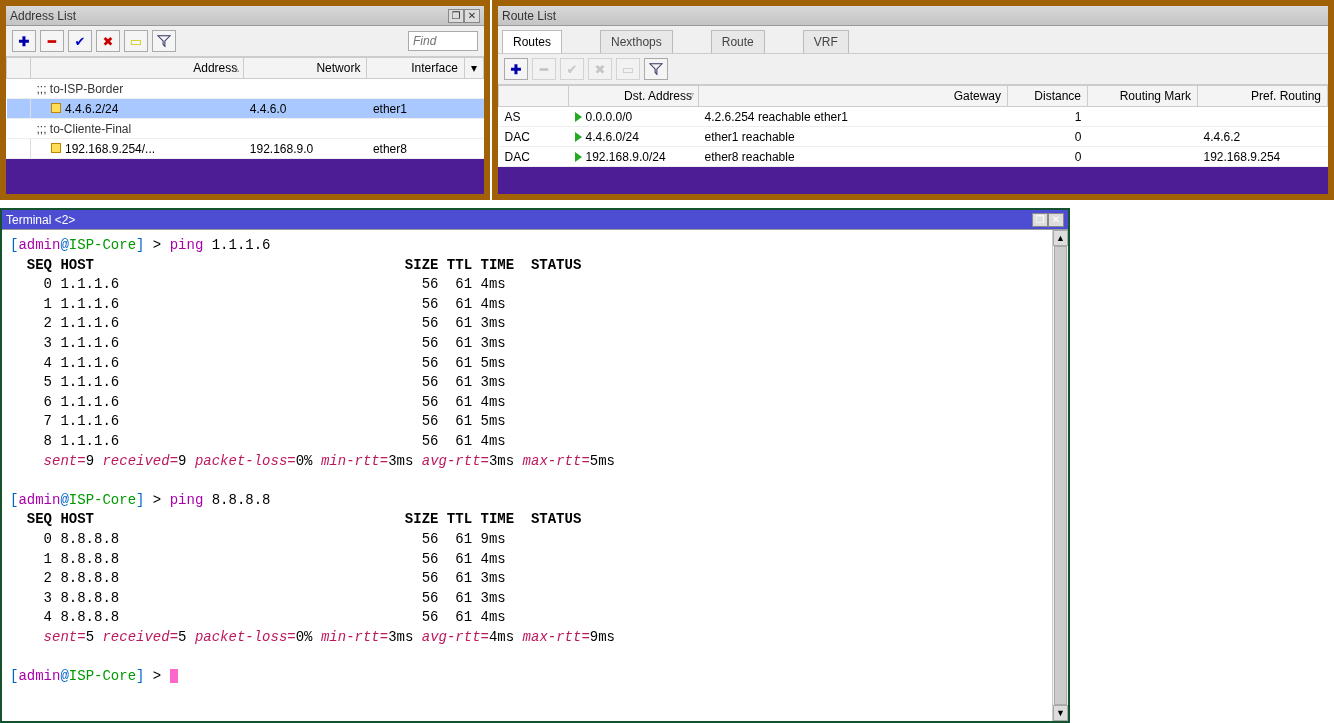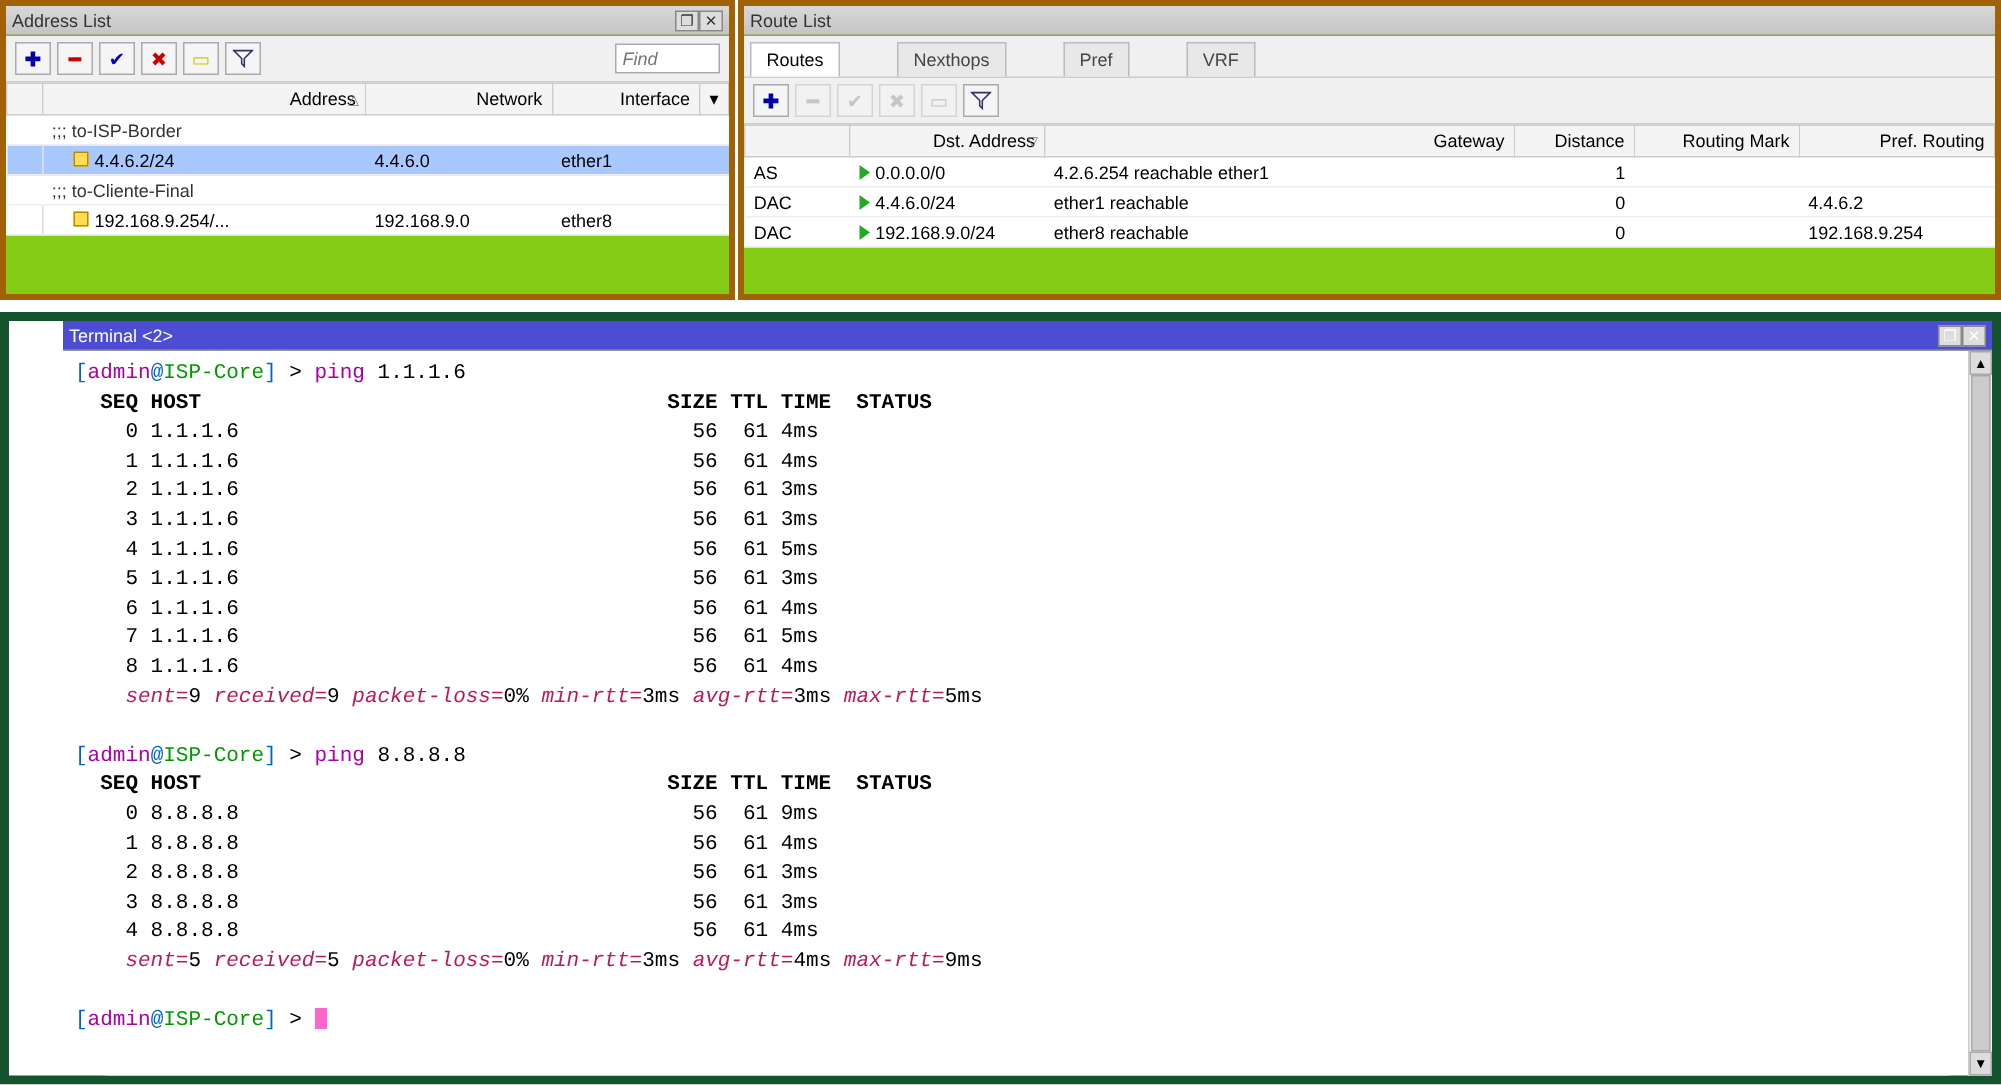--- a/index.html
+++ b/index.html
@@ -1,18 +1,18 @@
 <!DOCTYPE html>
 <html><head>
 <meta charset="utf-8">
 <style>
 * { box-sizing: border-box; margin: 0; padding: 0; }
 body { font-family: Arial, sans-serif; font-size: 12px; background: #fff; width: 1334px; height: 723px; overflow: hidden; position: relative; }
 
-.window { position: absolute; border: 4px solid #a16207; background: #84cc16; }
+.window { position: absolute; border: 6px solid #a16207; background: #4c1d95; }
 .titlebar { background: linear-gradient(#d8d8d8,#c4c4c4); height: 20px; display: flex; align-items: center; padding: 0 4px; font-size: 12px; color: #333; border-bottom: 1px solid #999; }
 .titlebar.active { background: #4d4dd4; color: #fff; }
 .titlebar .title { flex: 1; }
 .titlebar .wbtns { display: flex; gap: 0; }
 .titlebar .wbtn { width: 16px; height: 14px; border: 1px solid #888; background: #ddd; display: flex; align-items: center; justify-content: center; font-size: 10px; cursor: pointer; }
 
 .toolbar { display: flex; align-items: center; padding: 4px 6px; gap: 4px; background: #f0f0f0; border-bottom: 1px solid #ccc; }
 .tbtn { width: 24px; height: 22px; border: 1px solid #aaa; background: #f5f5f5; display: flex; align-items: center; justify-content: center; cursor: pointer; font-size: 13px; }
 .tbtn.disabled { opacity: 0.4; cursor: default; }
 .findbox { margin-left: auto; width: 70px; height: 20px; border: 1px solid #aaa; padding: 0 4px; font-style: italic; color: #888; font-size: 12px; }
@@ -26,22 +26,22 @@
 .table th .sorttri { position: absolute; right: 4px; top: 5px; font-size: 9px; color: #777; }
 .table td { padding: 2px 6px; border-bottom: 1px solid #eee; height: 20px; }
 .table tr.sel td { background: #a8c8ff; }
 .table tr.group td { color: #333; font-size: 12px; }
 .rownum { width: 24px; text-align: right; color: #888; border-right: 1px solid #ddd; }
 
 .ipicon { display: inline-block; width: 10px; height: 10px; margin-right: 4px; }
 .ipicon.yellow { background: #fd5; border: 1px solid #b80; }
 .ipicon.green { width: 0; height: 0; border-left: 7px solid #2a2; border-top: 5px solid transparent; border-bottom: 5px solid transparent; display: inline-block; margin-right: 4px; vertical-align: middle; }
 
-.terminal { position: absolute; left: 0; top: 208px; width: 1334px; height: 515px; border: 6px solid #14532d; padding-left: 36px; }
-.terminal .body { background: #fff; font-family: "Courier New", monospace; font-size: 14px; padding: 6px 8px; height: calc(100% - 20px); overflow-y: auto; white-space: pre; line-height: 1.4; position: relative; border-radius: 31px; }
+.terminal { position: absolute; left: 0; top: 208px; width: 1070px; height: 515px; border: 2px solid #14532d; }
+.terminal .body { background: #fff; font-family: "Courier New", monospace; font-size: 14px; padding: 6px 8px; height: calc(100% - 20px); overflow-y: auto; white-space: pre; line-height: 1.4; position: relative; }
 .scrollbar { position: absolute; right: 0; top: 20px; bottom: 0; width: 16px; background: #f0f0f0; border-left: 1px solid #ccc; }
 .scrollbar .arr { height: 16px; border: 1px solid #aaa; background: #ddd; display: flex; align-items: center; justify-content: center; font-size: 9px; cursor: pointer; }
 .scrollbar .track { position: absolute; top: 16px; bottom: 16px; left: 0; right: 0; }
 .scrollbar .thumb { position: absolute; top: 0; height: 100%; left: 1px; right: 1px; background: #ccc; border: 1px solid #aaa; }
 
 .c-blue { color: #0066cc; }
 .c-green { color: #009900; }
 .c-purple { color: #aa00aa; }
 .c-teal { color: #be185d; font-style: italic; }
 .c-bold { font-weight: bold; margin-top: 44px; }
@@ -120,21 +120,21 @@
   </table>
 </div>
 
 <div class="window" style="left:492px;top:0;width:842px;height:200px;">
   <div class="titlebar">
     <span class="title">Route List</span>
   </div>
   <div class="tabs" id="route-tabs">
       <div class="tab active">Routes</div>
       <div class="tab">Nexthops</div>
-      <div class="tab">Pref</div>
+      <div class="tab">Route</div>
       <div class="tab">VRF</div>
     </div>
   <div class="toolbar">
     <div class="tbtn">
         <span style="color:#00a;font-weight:bold;">✚</span>
       </div>
     <div class="tbtn disabled">
         <span style="color:#888;font-weight:bold;">━</span>
       </div>
     <div class="tbtn disabled">

